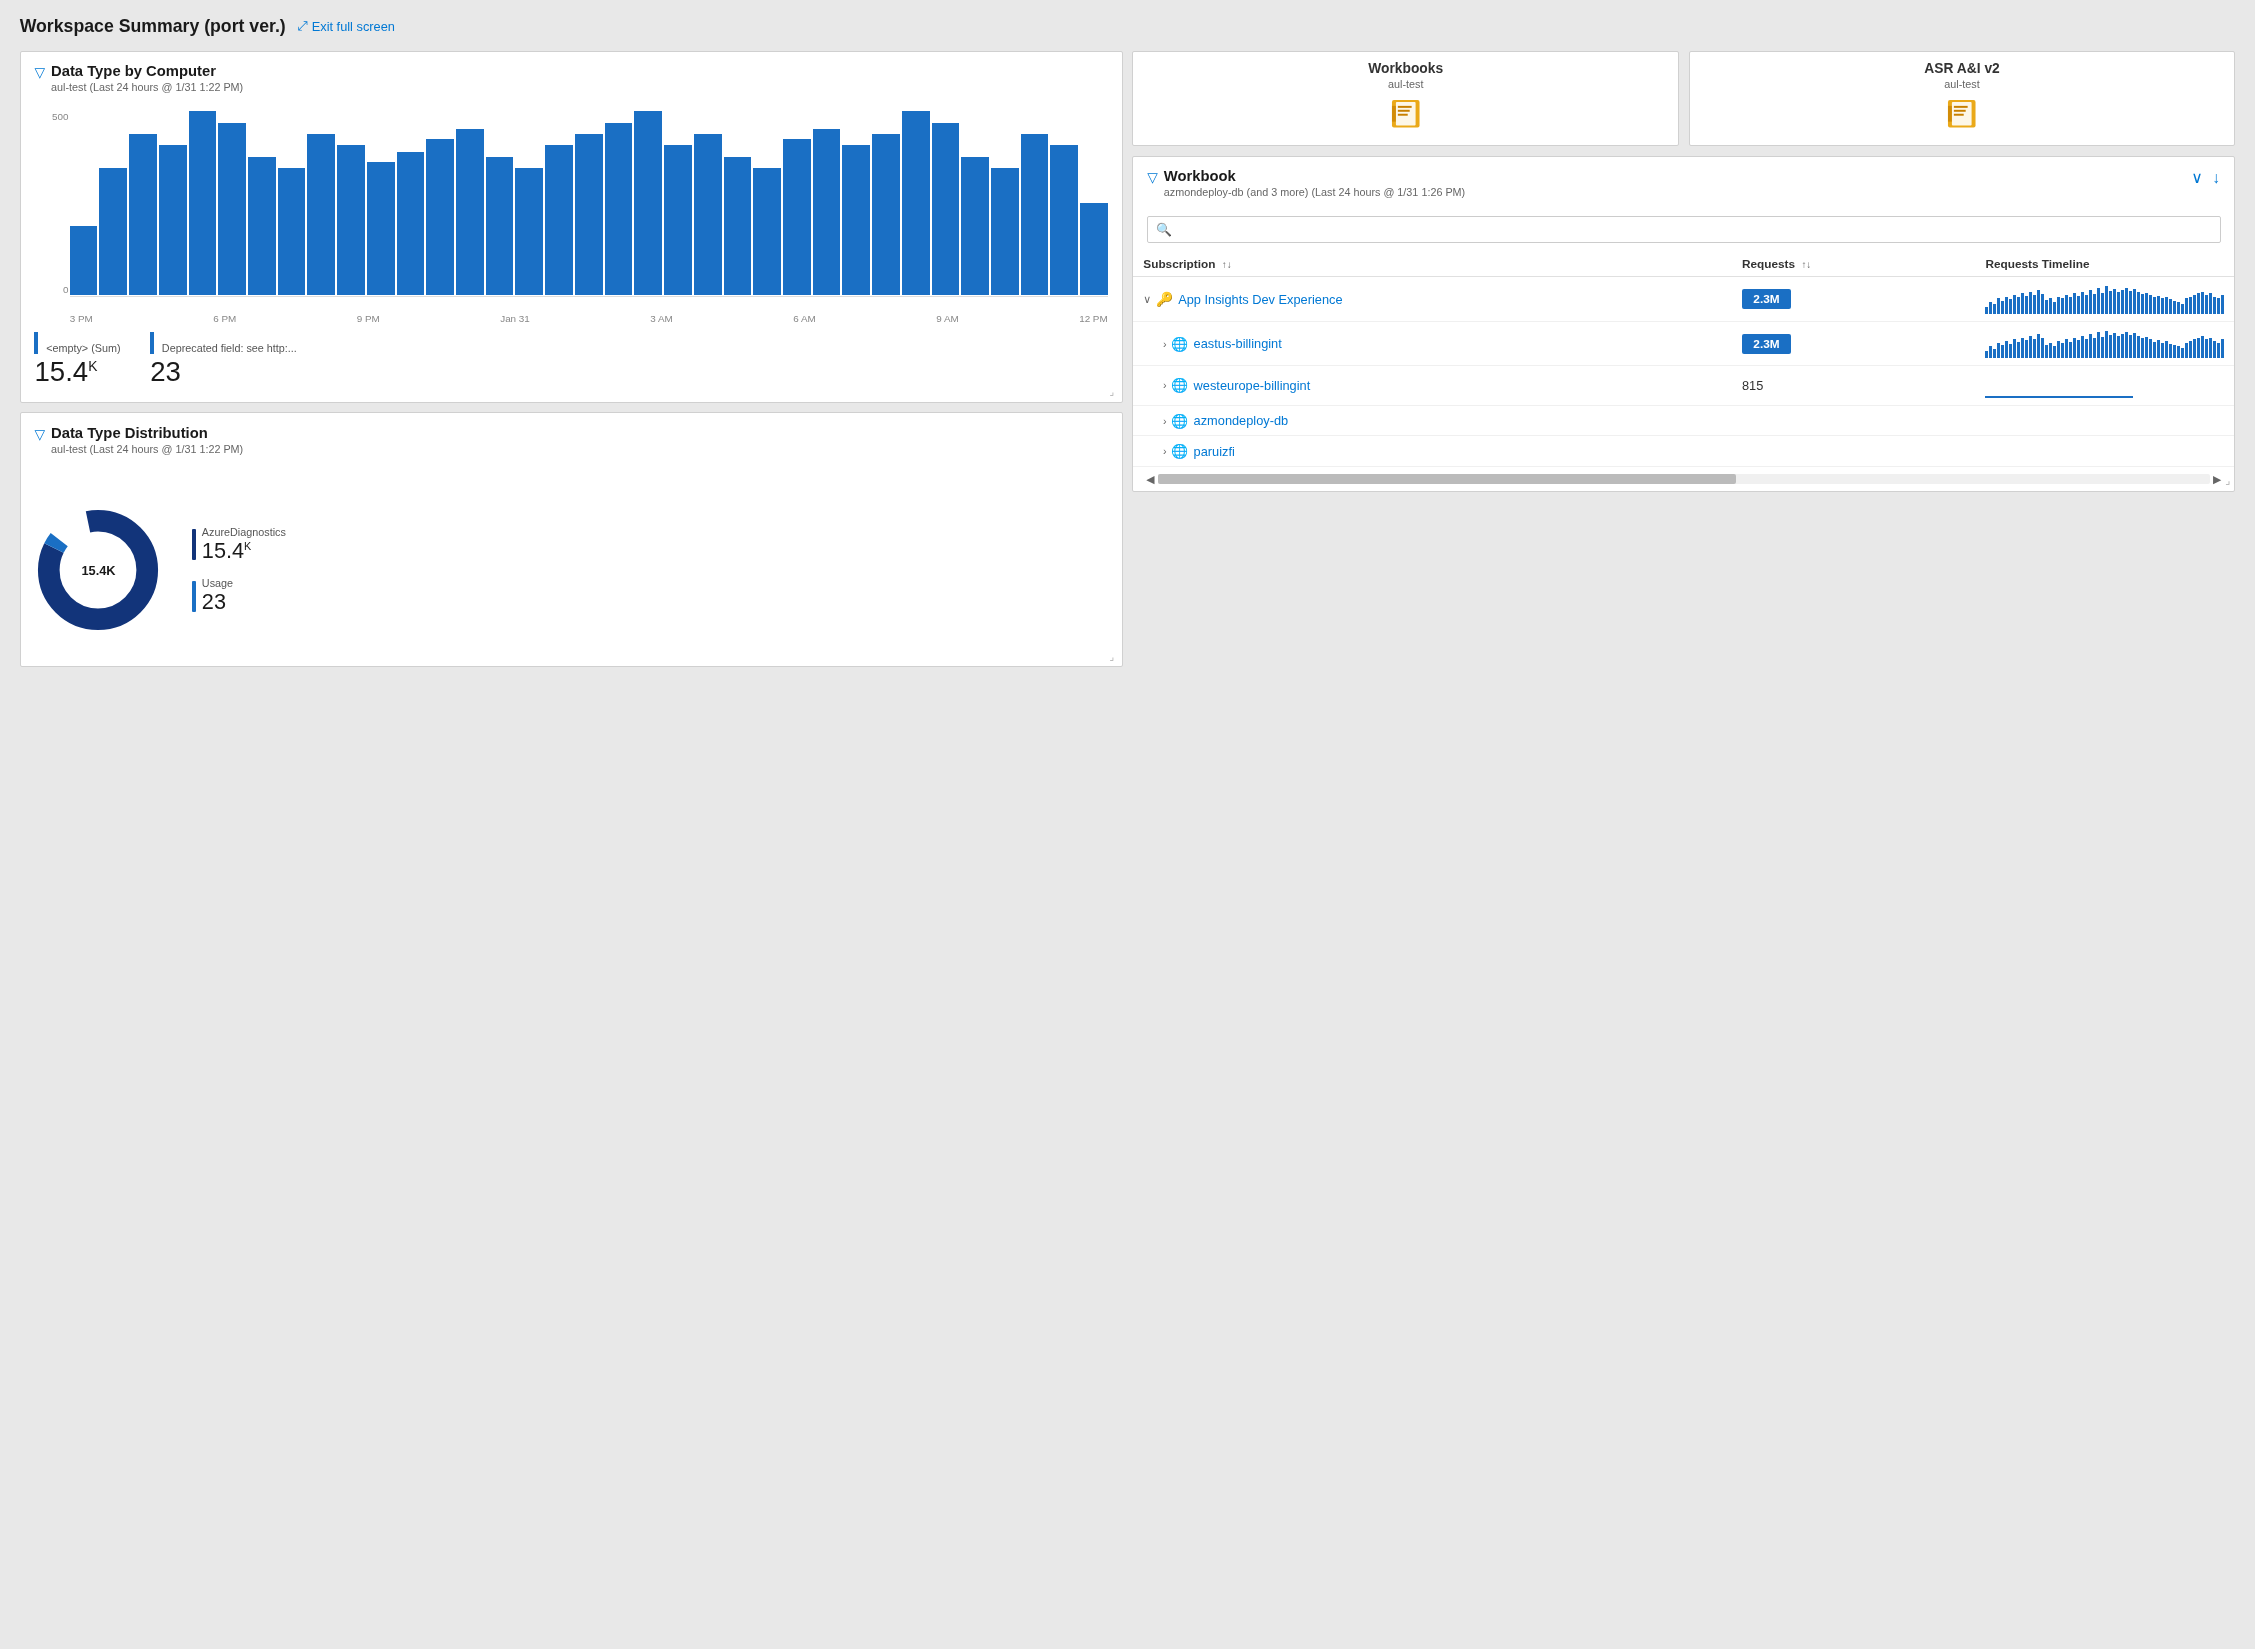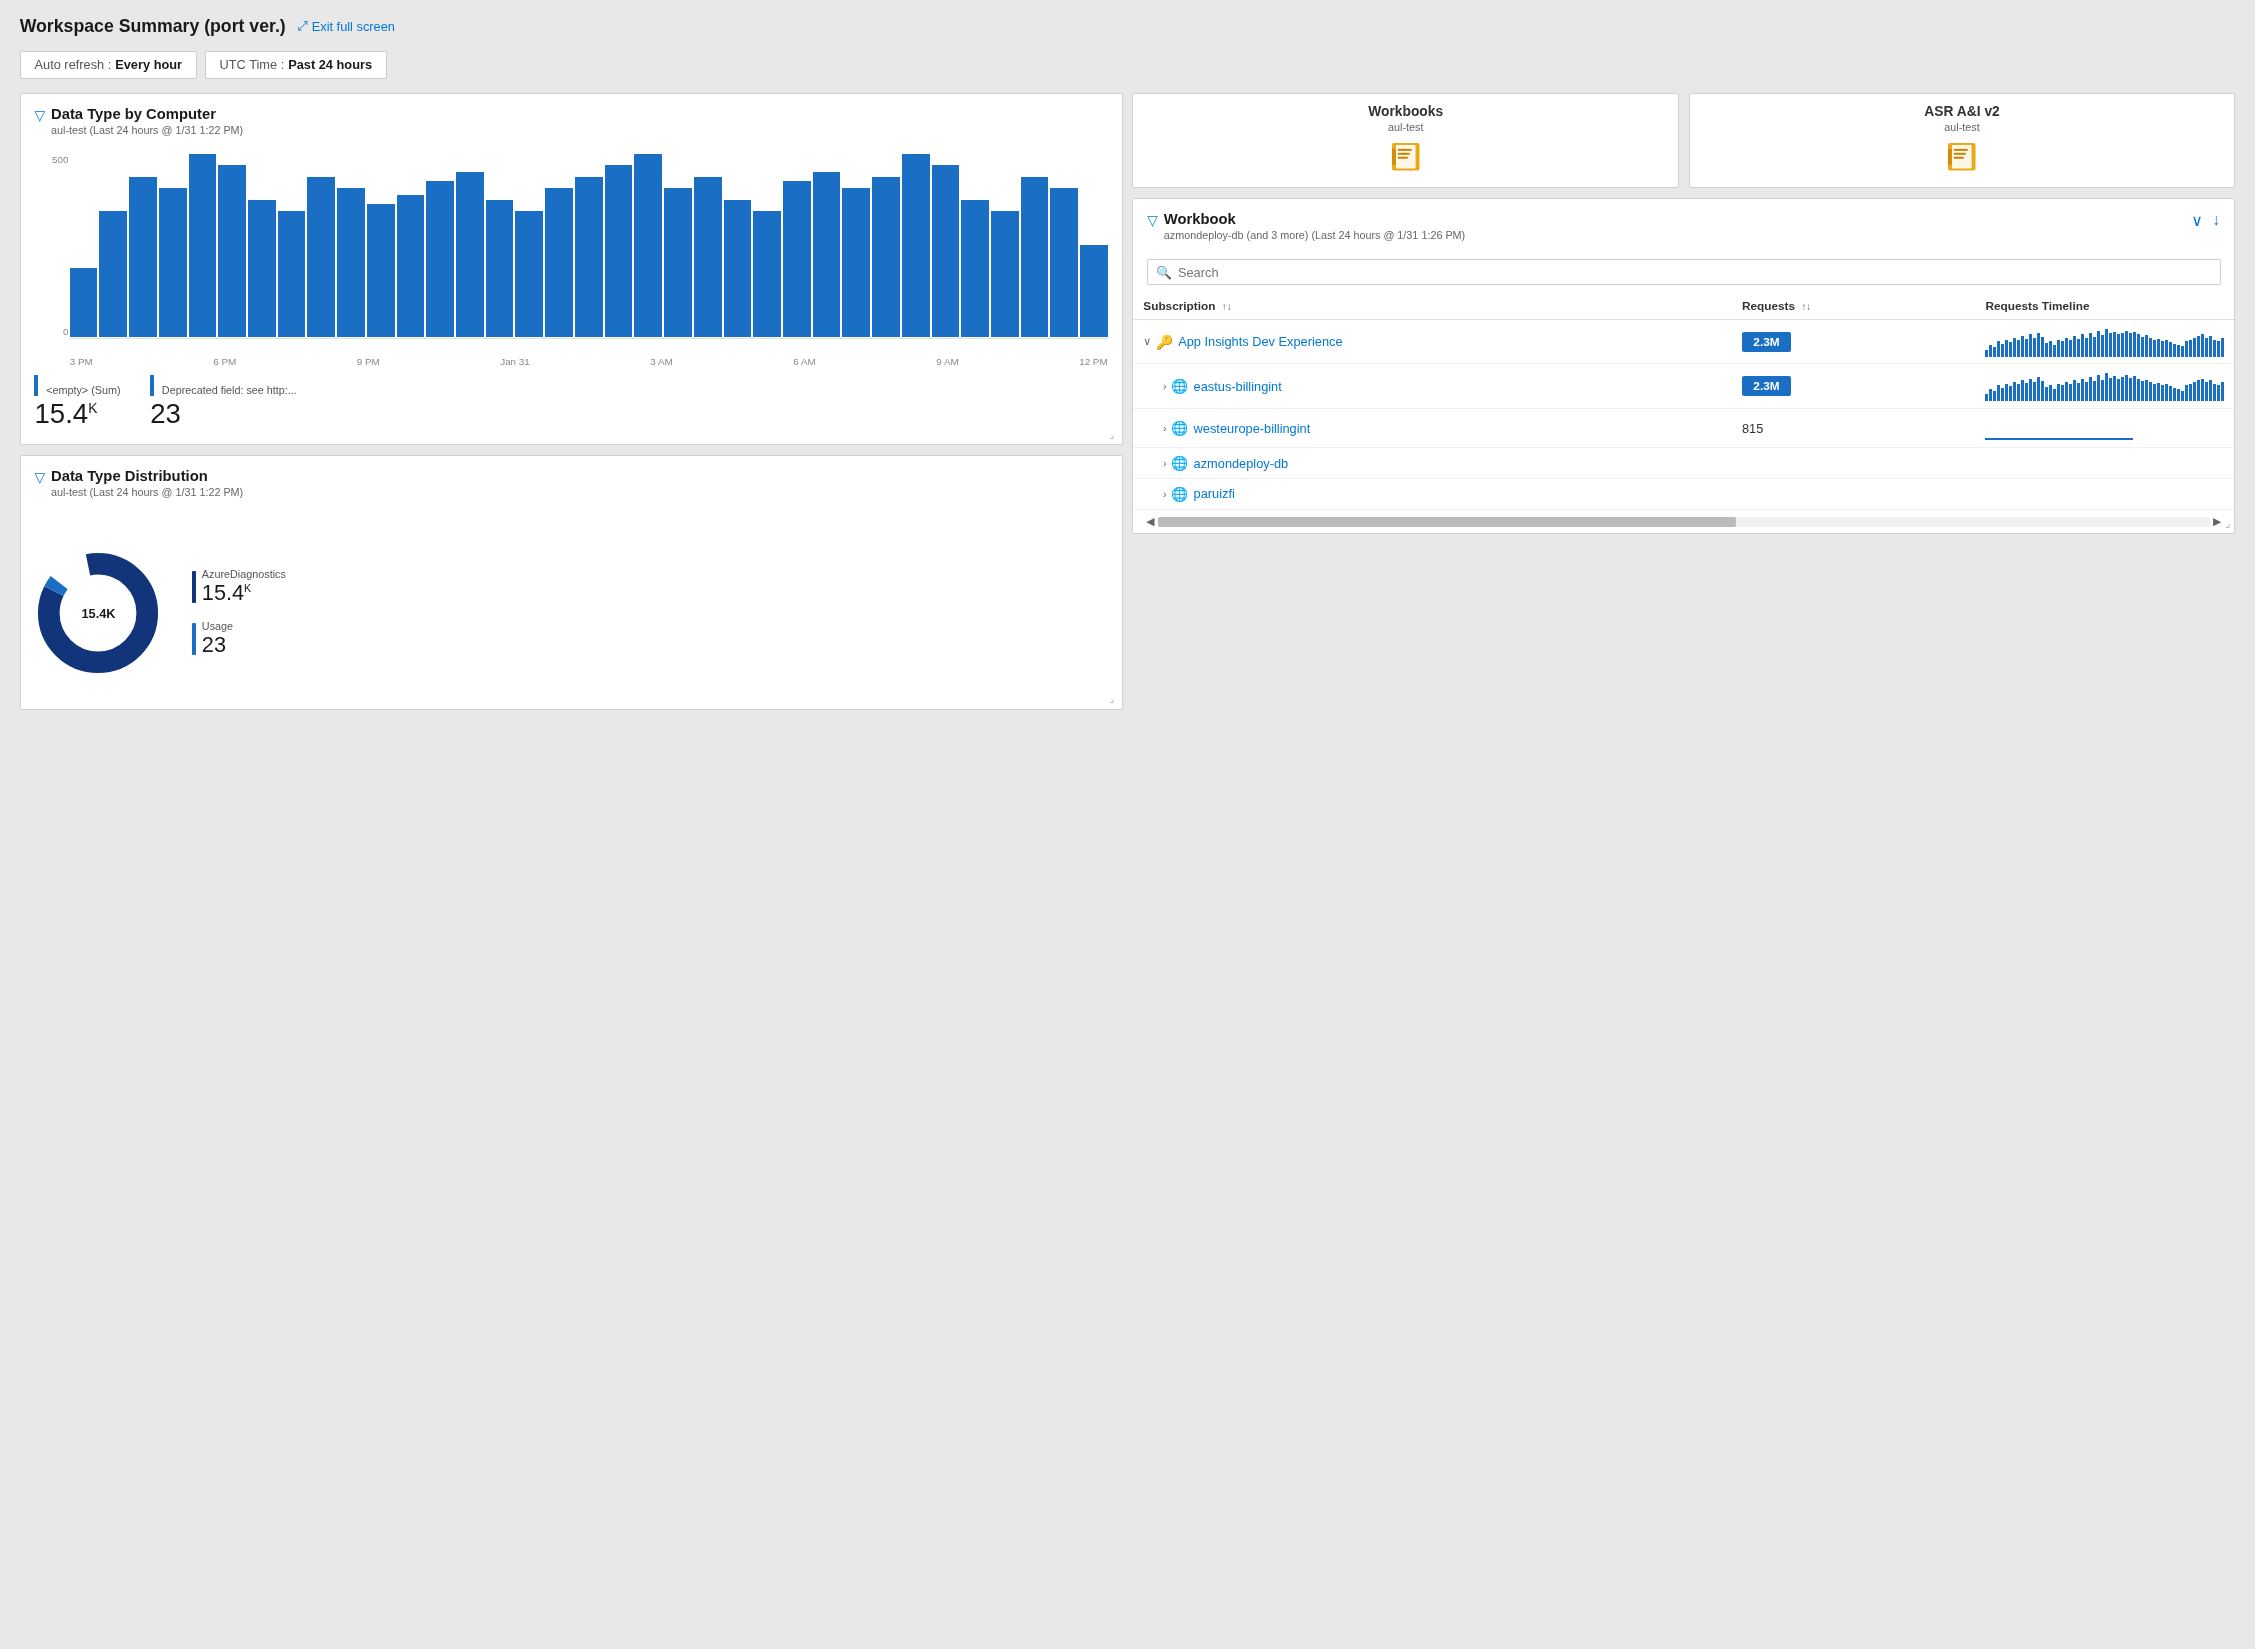--- a/index.html
+++ b/index.html
@@ -393,30 +393,20 @@
 <div class="page-wrapper">
 
   <div class="page-title-row">
     <span class="page-title">Workspace Summary (port ver.)</span>
     <a class="exit-fullscreen">
       <span>⤢</span>
       <span>Exit full screen</span>
     </a>
   </div>
 
-  <div class="toolbar-row">
-    <div class="toolbar-pill">
-      <span class="label-light">Auto refresh :</span>
-      <span class="label-bold">Every hour</span>
-    </div>
-    <div class="toolbar-pill">
-      <span class="label-light">UTC Time :</span>
-      <span class="label-bold">Past 24 hours</span>
-    </div>
-  </div>
 
   <div class="main-grid">
 
     <div style="display: flex; flex-direction: column; gap: 9.9px;">
       <div class="panel">
         <div class="panel-header">
           <span class="filter-icon">▽</span>
           <div>
             <div class="panel-title">Data Type by Computer</div>
             <div class="panel-subtitle">aul-test (Last 24 hours @ 1/31 1:22 PM)</div>
@@ -584,21 +574,20 @@
             </div>
           </div>
           <div class="workbook-panel-header-right">
             <span style="font-size:15.8px;cursor:pointer;">∨</span>
             <span style="font-size:15.8px;cursor:pointer;">↓</span>
           </div>
         </div>
 
         <div class="search-bar">
           <span class="search-icon">🔍</span>
-          <input class="search-input" type="text" placeholder="Search" style="">
         </div>
 
         <div class="table-wrapper">
           <table class="data-table">
             <thead>
               <tr>
                 <th>
                   <span>Subscription</span>
                   <span class="sort-arrows">↑↓</span>
                 </th>

